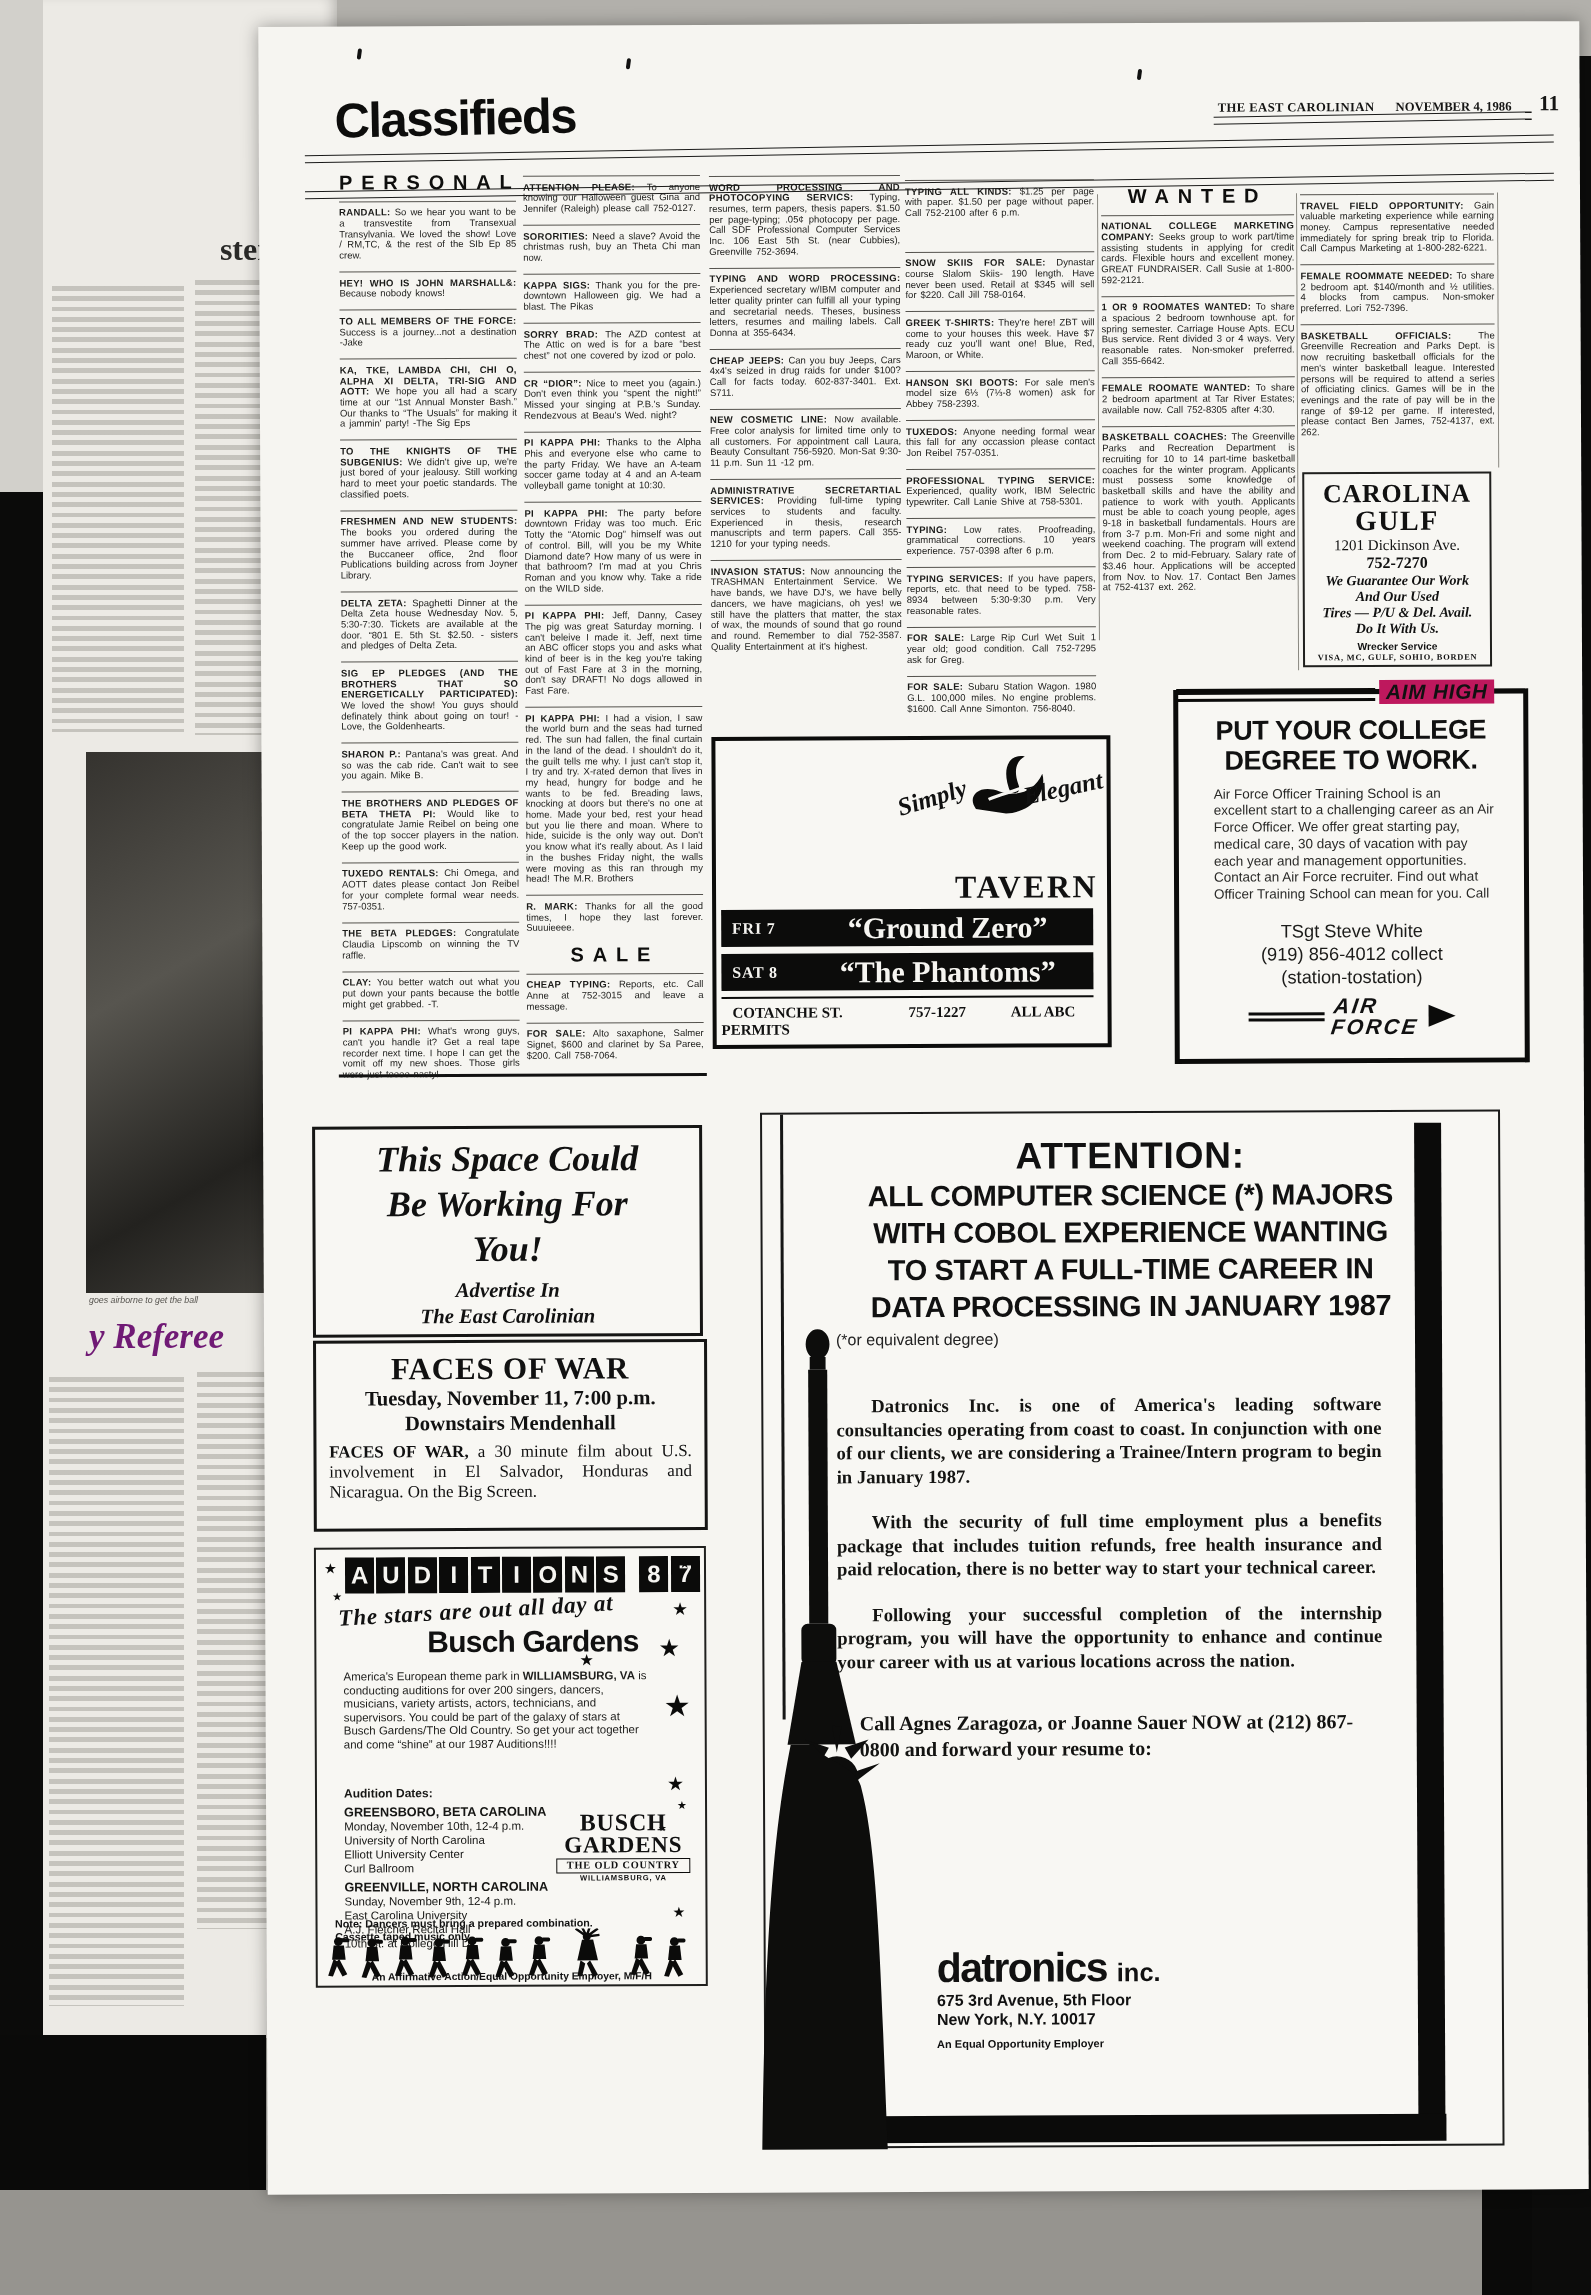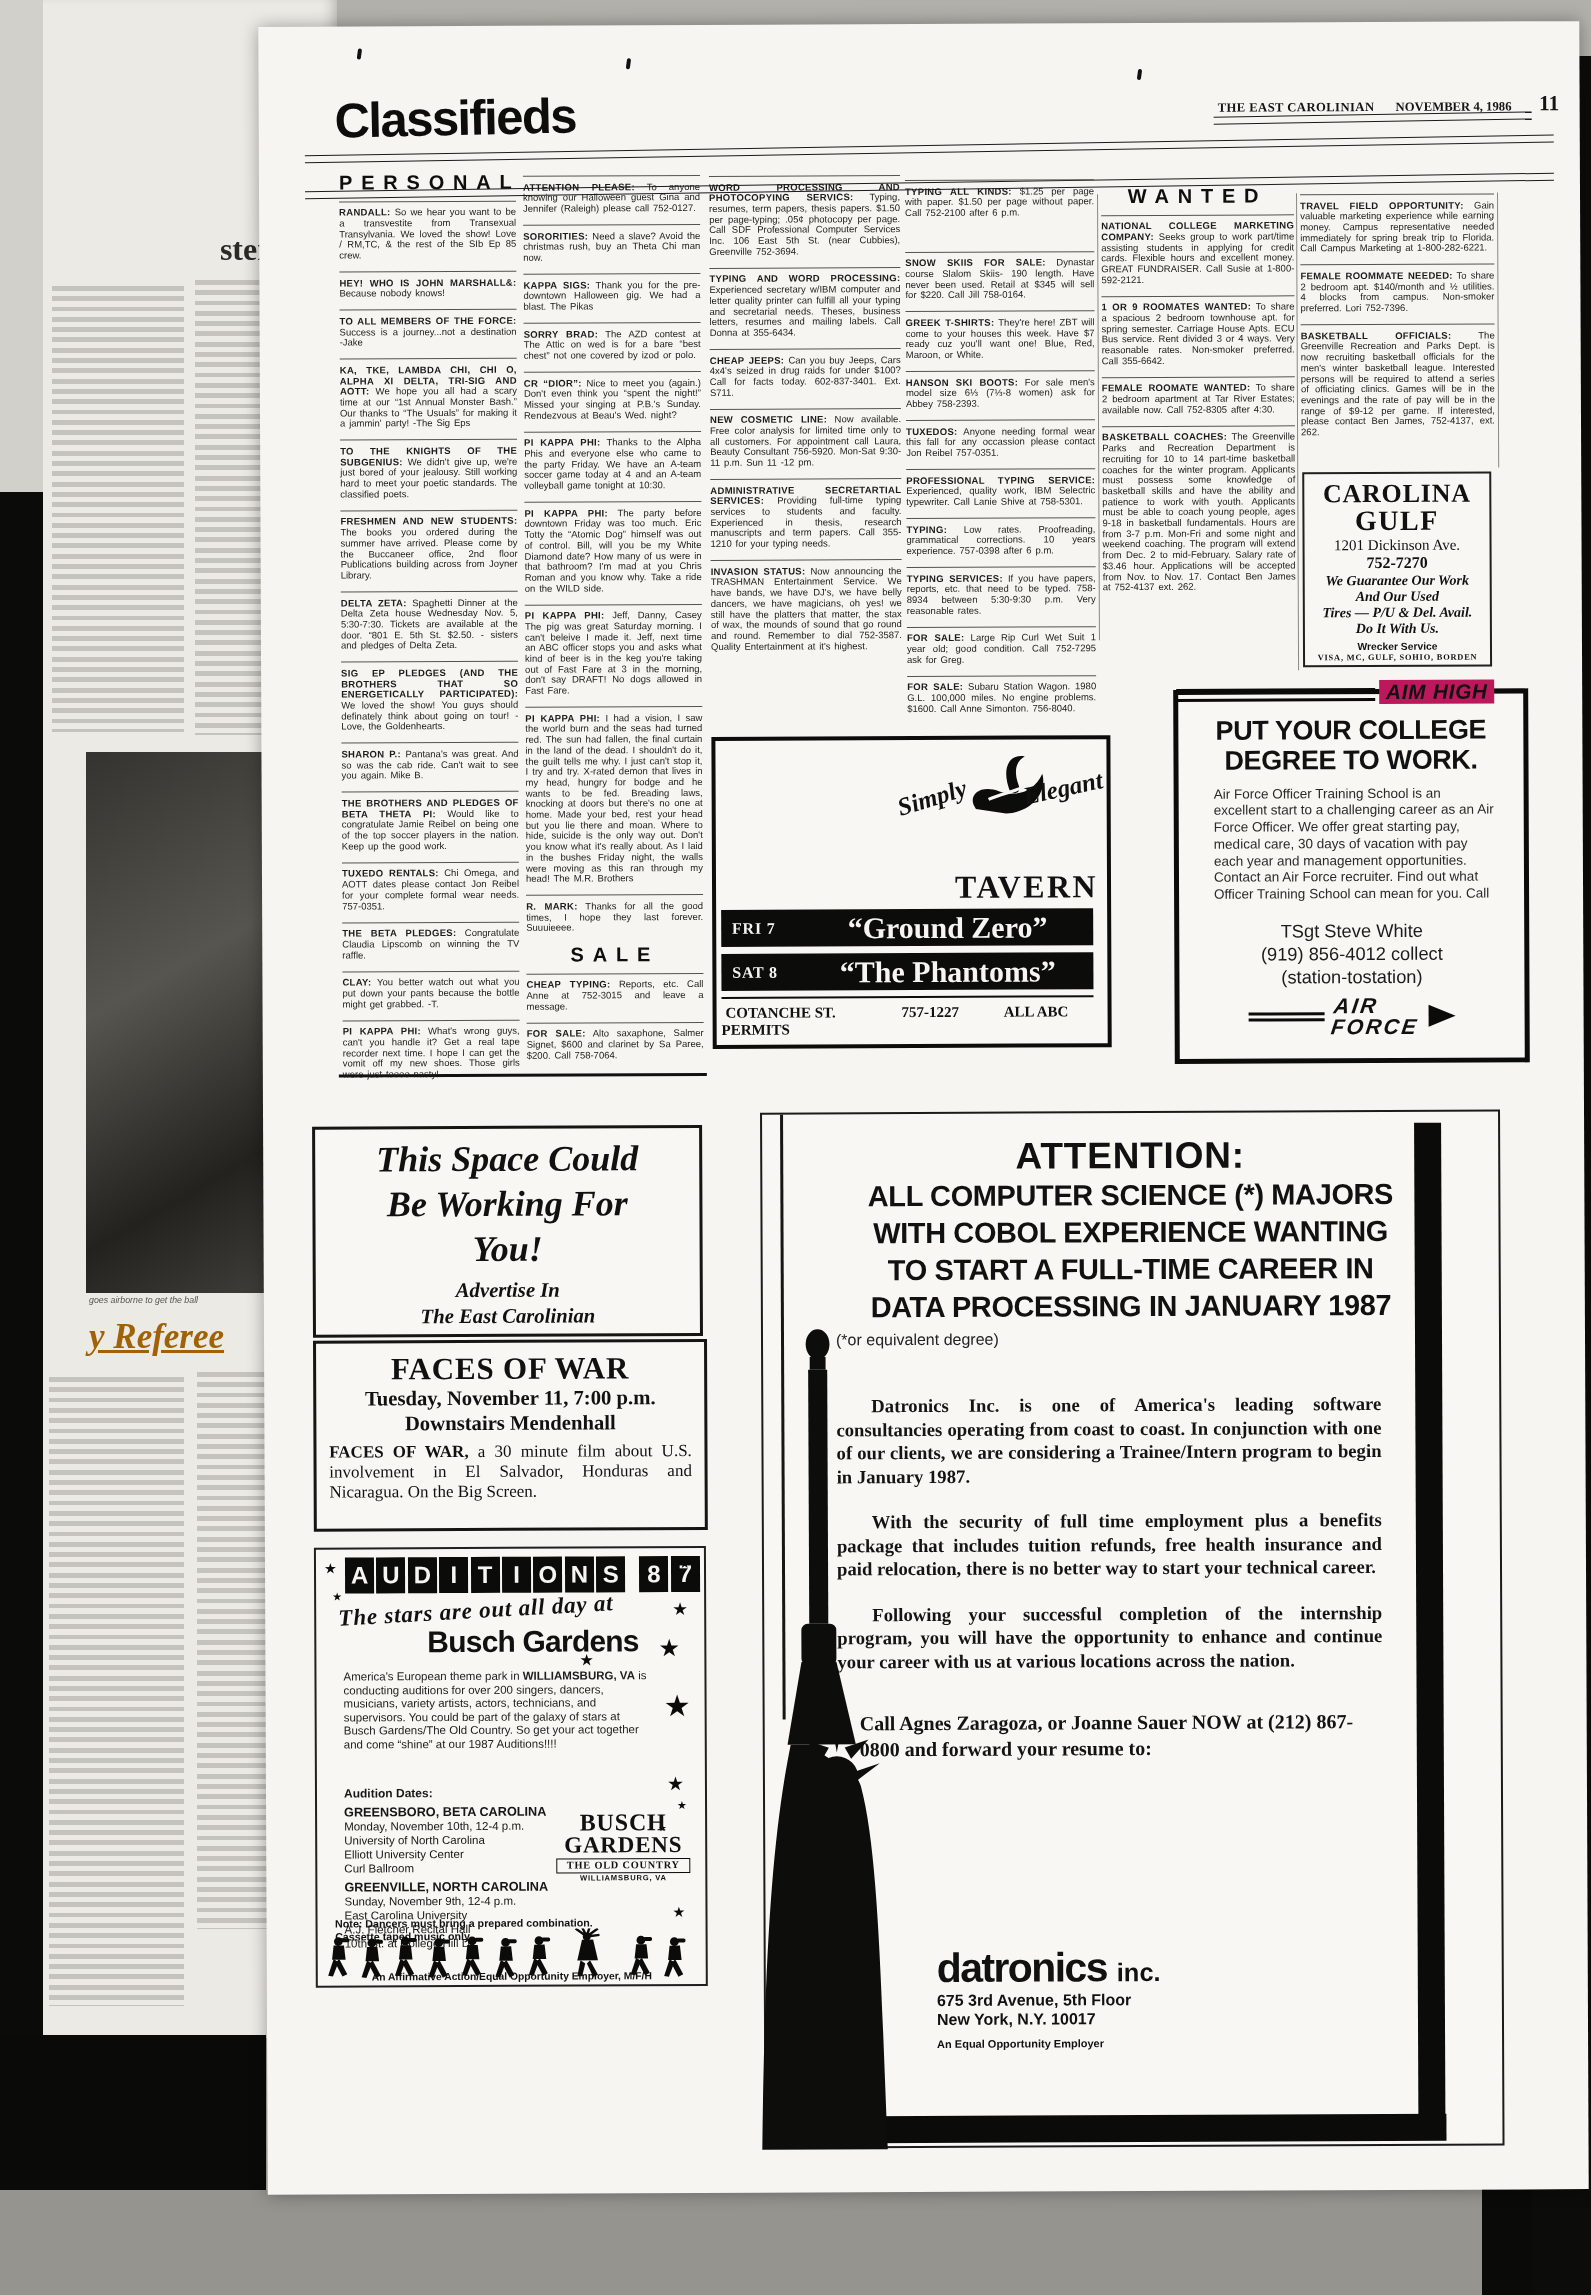--- a/index.html
+++ b/index.html
@@ -8,21 +8,21 @@
   
   .neighbor{left:41px;top:0;width:296px;height:2038px;background:#eceae5;box-shadow:inset -11px 0 14.3px -8px rgba(0,0,0,.25);}
   .edge-gray-topleft{left:0;top:0;width:43px;height:492px;background:#d2d0cb;}
   .edge-black-left{left:0;top:492px;width:43px;height:1547px;background:#0b0b0a;}
   .black-bl{left:0;top:2035px;width:266px;height:260px;background:#0a0a09;}
   .bottom-band{left:0;top:2190px;width:1591px;height:106px;background:#96948f;}
   .black-br{left:1482px;top:2075px;width:110px;height:220px;background:#0a0a09;}
   .black-r-band{left:1556px;top:56px;width:35px;height:2240px;background:#0c0c0b;}
   .black-r-mid{left:1532px;top:1814px;width:27px;height:485px;background:#0c0c0b;}
   .np-headline1{left:95px;top:232px;width:235px;text-align:right;font:900 32px/35px "Liberation Serif",serif;color:#2a2a28;filter:blur(0.3px);}
-  .np-headline2{left:48px;top:1318px;width:199px;font:900 italic 35px/38px "Liberation Serif",serif;color:#a16207;filter:blur(0.3px);text-decoration:underline;}
+  .np-headline2{left:48px;top:1318px;width:199px;font:900 italic 35px/38px "Liberation Serif",serif;color:#701a75;filter:blur(0.3px);}
   .np-caption{left:48px;top:1295px;width:215px;font:italic 8.8px/10.3px "Liberation Sans",sans-serif;color:#55534e;filter:blur(0.4px);}
   .fauxtext{background:repeating-linear-gradient(#a5a39c 0 4.8px,transparent 4.8px 10.3px);opacity:.55;}
   .np-photo{left:45px;top:752px;width:220px;height:541px;background:linear-gradient(150deg,#35332f 0%,#57554f 40%,#23221f 75%,#44423d 100%);}
   .tick{width:4px;height:11px;background:#111;border-radius:2.4px;transform:rotate(8deg);}
   
   .page{left:263px;top:24px;width:1321px;height:2168px;background:#f6f5f1;box-shadow:0 0 17.5px rgba(0,0,0,.35);transform:rotate(-0.25deg);}
   .title{left:76px;top:68px;font:900 49px/49px "Liberation Sans",sans-serif;letter-spacing:-1.6px;color:#0d0d0c;transform:rotate(-1deg);}
   .masthead{left:959px;top:70px;width:342px;text-align:left;white-space:nowrap;color:#151514;}
   .masthead .paper{font:700 12.7px "Liberation Serif",serif;letter-spacing:0.4px;}
   .masthead .date{font:700 12.7px "Liberation Serif",serif;margin-left:17.5px;}
@@ -299,21 +299,21 @@
     </div>
     <div class="tav-bar" style="top:169px;">
       <span class="lbl">FRI 7</span>
       <span class="band">“Ground Zero”</span>
     </div>
     <div class="tav-bar" style="top:213px;">
       <span class="lbl">SAT 8</span>
       <span class="band">“The Phantoms”</span>
     </div>
     <div class="tav-foot">
-      <span style="margin-left:4px;text-align:center;">COTANCHE ST.</span>
+      <span style="margin-left:11px;text-align:center;">COTANCHE ST.</span>
       <span style="margin-left:62px;">757-1227</span>
       <span style="margin-left:41px;">ALL ABC PERMITS</span>
     </div>
   </div>
 
   <div class="box af">
     <div class="af-aim-lines"></div>
     <div class="af-aim">AIM HIGH</div>
     <div class="af-h">PUT YOUR COLLEGE DEGREE TO WORK.</div>
     <div class="af-body">Air Force Officer Training School is an excellent start to a challenging career as an Air Force Officer. We offer great starting pay, medical care, 30 days of vacation with pay each year and management opportunities. Contact an Air Force recruiter. Find out what Officer Training School can mean for you. Call</div>

